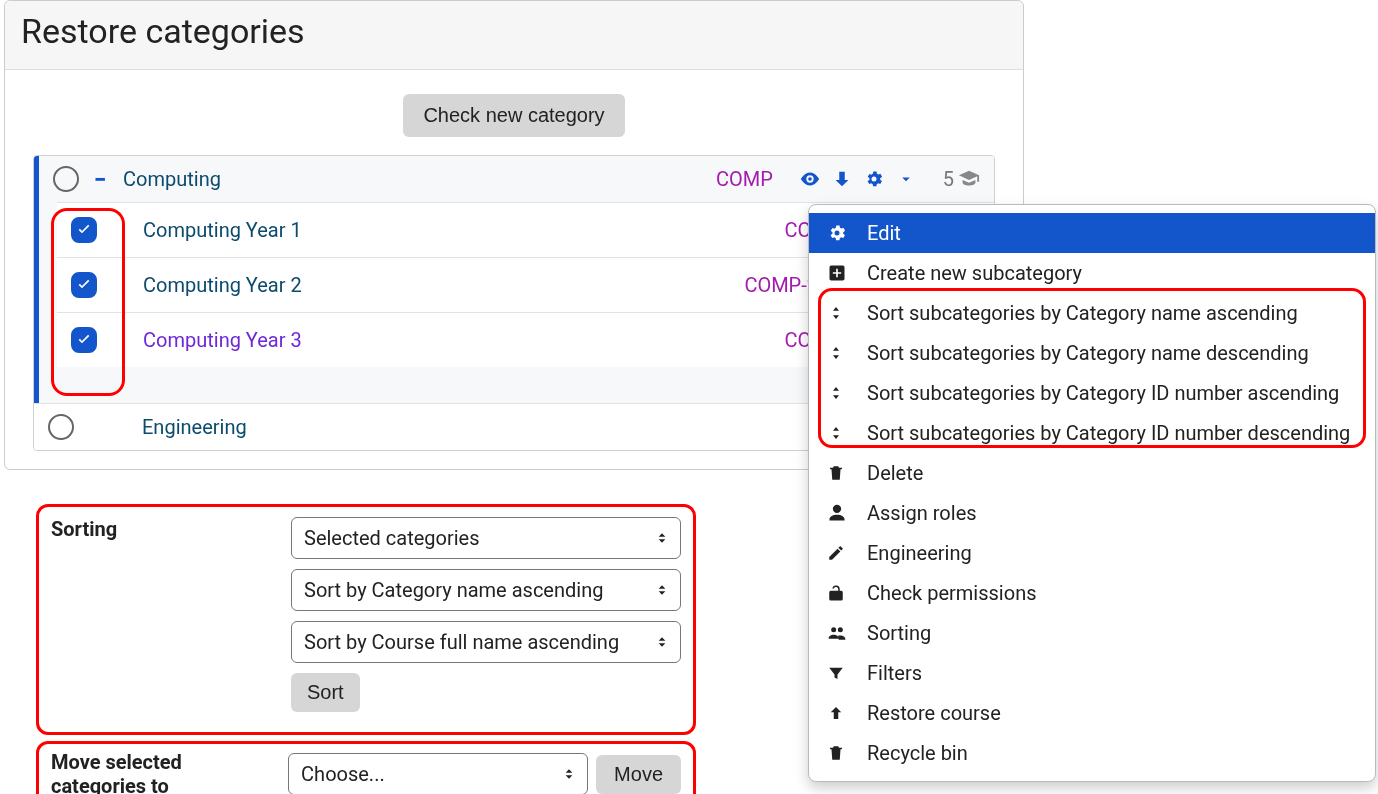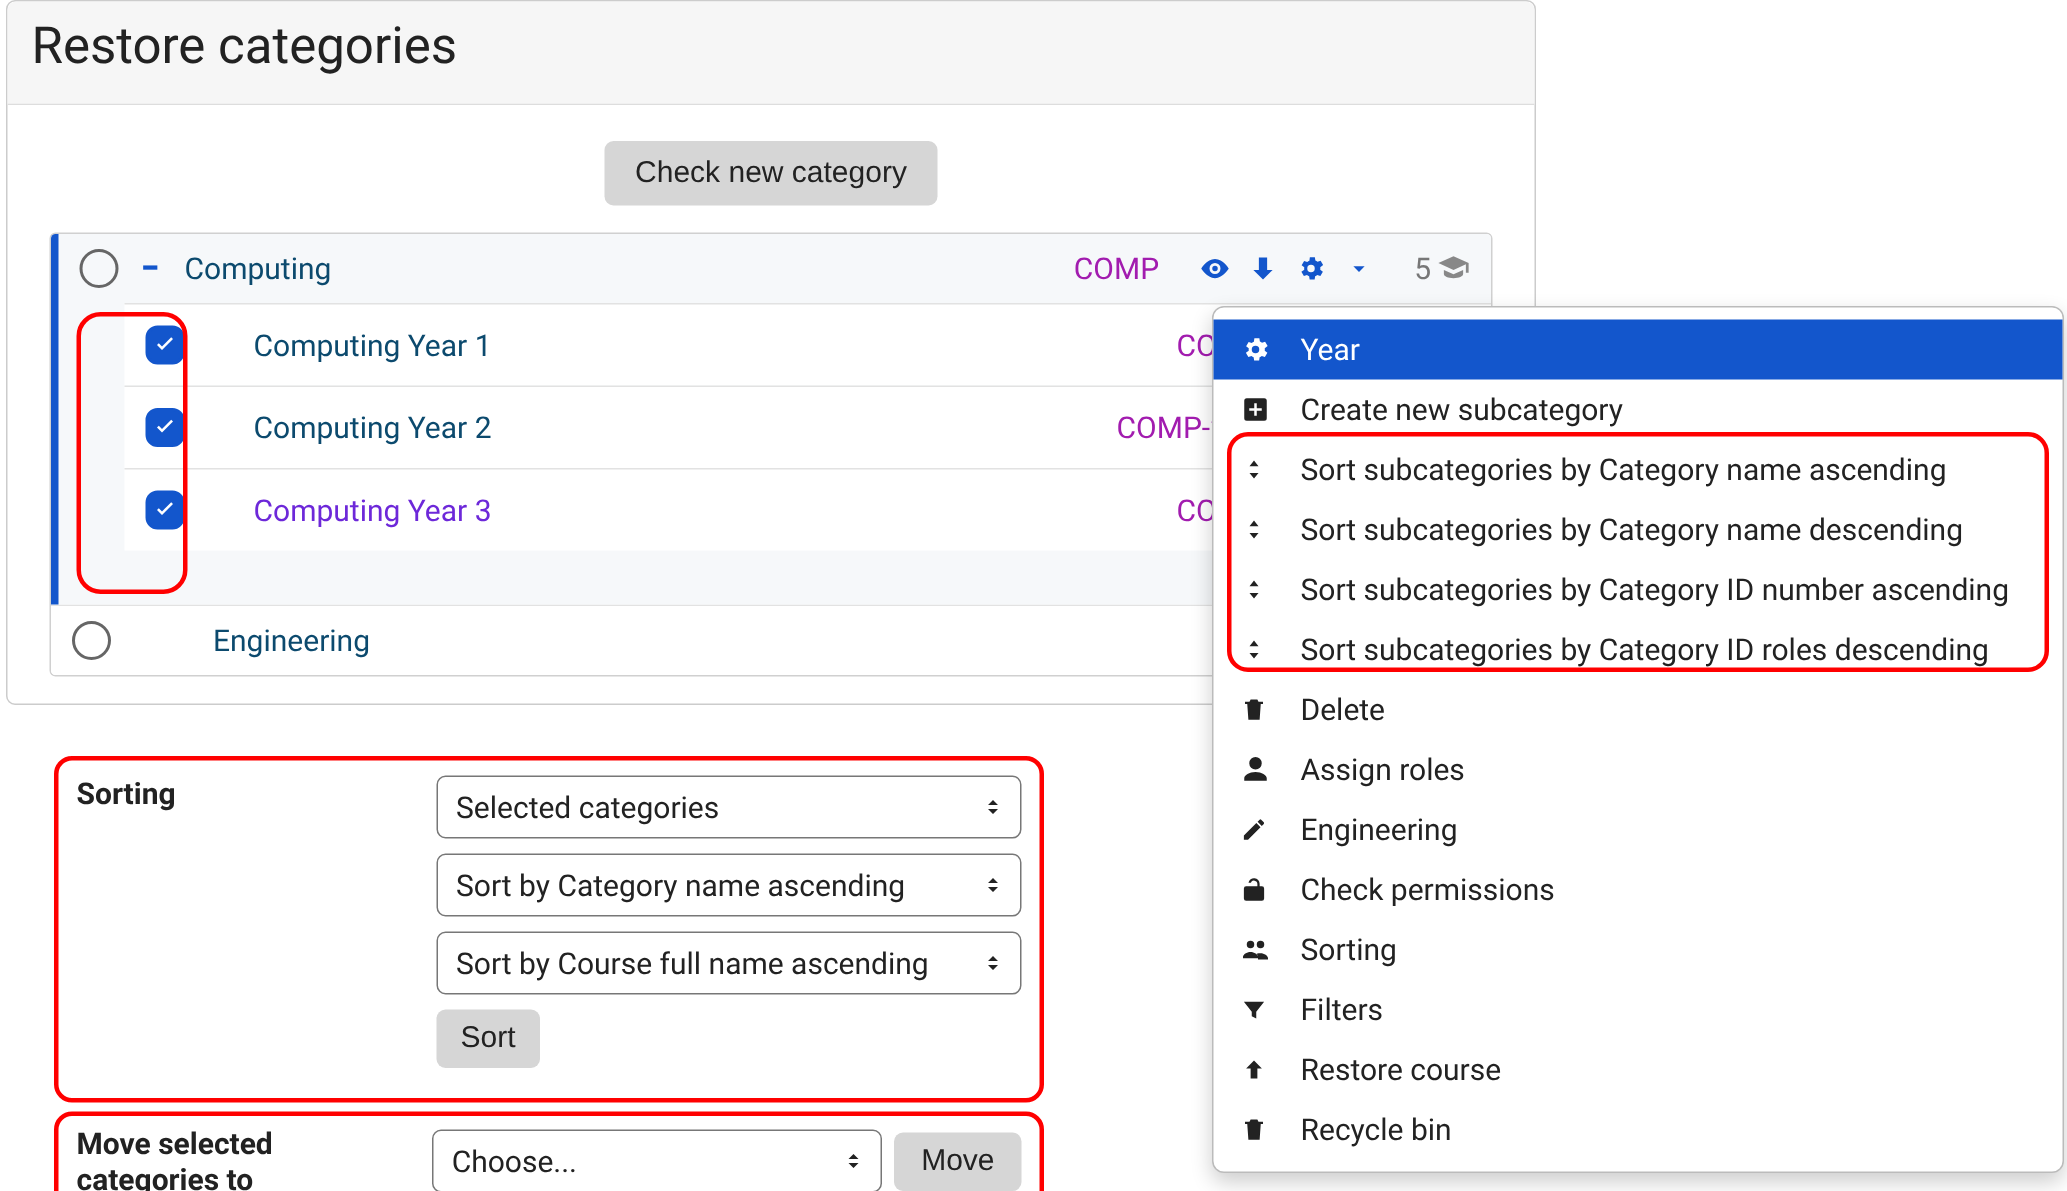--- a/index.html
+++ b/index.html
@@ -59,21 +59,20 @@
     padding: 10px 14px;
     font-size: 20px;
   }
   .cat-row {
     background: #f6f8fa;
     border-left: 5px solid #1356cc;
   }
   .sub-group {
     background: #f6f8fa;
     border-left: 5px solid #1356cc;
-    padding-left: 26px;
     padding-bottom: 36px;
   }
   .sub-row {
     background: #fff;
     border-top: 1px solid #e2e2e2;
     margin-left: 18px;
   }
   .eng-row {
     background: #fff;
     border-top: 1px solid #e2e2e2;
@@ -507,21 +506,21 @@
   </div>
 </div>
 
 <div class="menu">
   <div class="menu-item active">
     <span class="mi-icon">
         <svg width="20" height="20">
           <use href="#i-gear"></use>
         </svg>
       </span>
-    <span>Year</span>
+    <span>Edit</span>
   </div>
   <div class="menu-item">
     <span class="mi-icon">
         <svg width="20" height="20">
           <use href="#i-plus-square"></use>
         </svg>
       </span>
     <span>Create new subcategory</span>
   </div>
   <div class="menu-item">
@@ -547,21 +546,21 @@
         </svg>
       </span>
     <span>Sort subcategories by Category ID number ascending</span>
   </div>
   <div class="menu-item">
     <span class="mi-icon">
         <svg width="18" height="18">
           <use href="#i-sort"></use>
         </svg>
       </span>
-    <span>Sort subcategories by Category ID roles descending</span>
+    <span>Sort subcategories by Category ID number descending</span>
   </div>
   <div class="menu-item">
     <span class="mi-icon">
         <svg width="18" height="18">
           <use href="#i-trash"></use>
         </svg>
       </span>
     <span>Delete</span>
   </div>
   <div class="menu-item">

